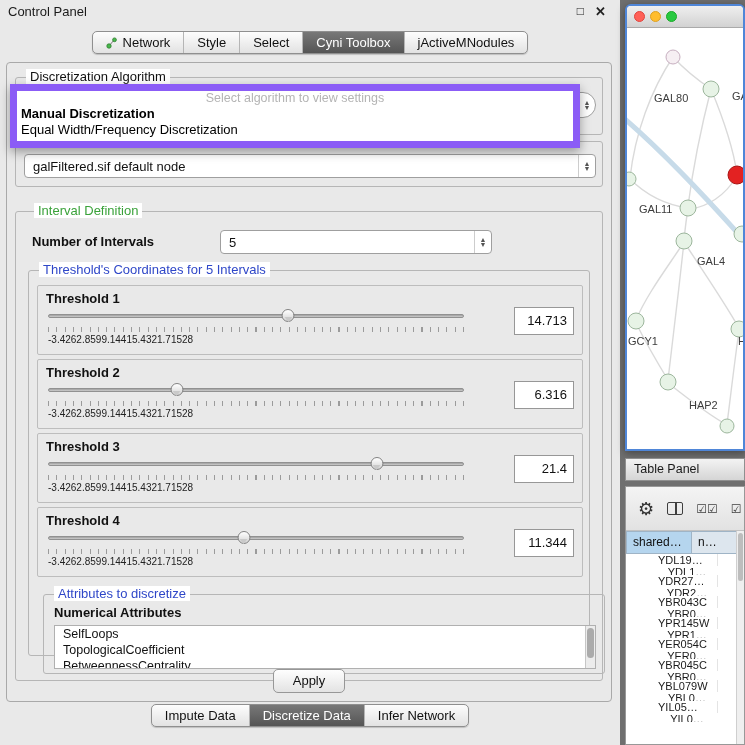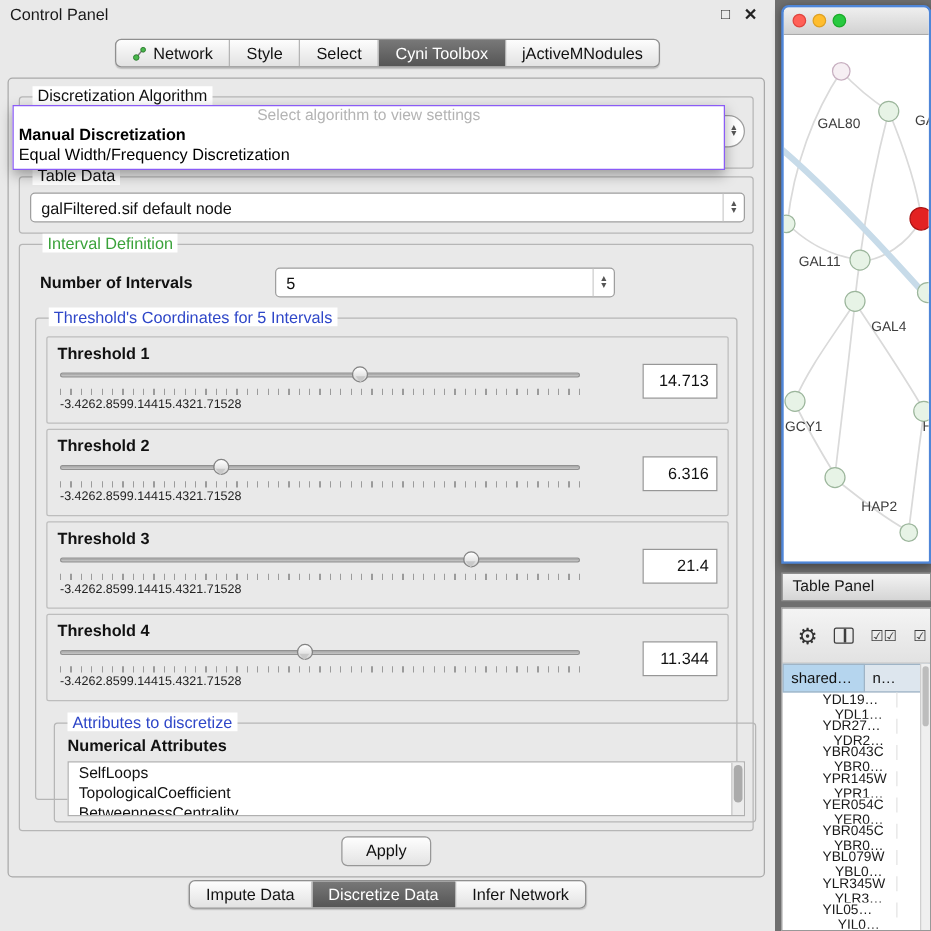--- a/index.html
+++ b/index.html
@@ -32,21 +32,21 @@
 
   .combo { position:absolute; background:#fff; border:1px solid #9f9f9f; border-radius:4px;
            font-size:13px; color:#111; display:flex; align-items:center; padding-left:8px; height:24px; }
   .combo .stepper { margin-left:auto; align-self:stretch; width:17px; border-left:1px solid #cdcdcd;
                     display:flex; flex-direction:column; align-items:center; justify-content:center;
                     font-size:7px; line-height:5px; color:#555; }
   .combo-under { border-radius:13px; height:26px; }
 
   
   .popup { position:absolute; left:10px; top:84px; width:570px; z-index:20; background:#fff;
-           border:1px solid #8b5cf6; box-shadow:0 4px 10px rgba(0,0,0,.35); padding-bottom:3px; }
+           border:7px solid #8b5cf6; box-shadow:0 4px 10px rgba(0,0,0,.35); padding-bottom:3px; }
   .popup-placeholder { text-align:center; color:#b4b4b4; font-size:12.5px; line-height:15px; }
   .popup-opt { font-size:13px; line-height:16px; padding:0 4px; color:#000; }
   .popup-opt.bold { font-weight:bold; }
 
   
   .threshold { position:absolute; left:8px; width:546px; height:70px; border:1px solid #bdbdbd; border-radius:2px; }
   .th-label { position:absolute; left:8px; top:5px; font-size:13px; font-weight:bold; color:#111; }
   .th-val { position:absolute; right:8px; top:21px; width:60px; height:28px; background:#fff;
             border:1px solid #979797; font-size:13px; text-align:right; line-height:26px; padding-right:6px; color:#111; }
   .slider { position:absolute; left:10px; top:23px; width:416px; }
@@ -158,21 +158,21 @@
       </div>
 
       <div class="group" style="left:8px; top:78px; width:588px; height:46px;">
         <span class="group-label">Table Data</span>
         <div class="combo" style="left:8px; top:12px; width:572px;gap:24px;">
           <span>galFiltered.sif default node</span>
           <span class="stepper">▲<br>▼</span>
         </div>
       </div>
 
-      <div class="group" style="left:8px; top:132px; width:588px; height:470px;text-decoration:underline;">
+      <div class="group" style="left:8px; top:148px; width:588px; height:470px;text-decoration:underline;">
         <span class="group-label green" style="left:18px;">Interval Definition</span>
 
         <span style="position:absolute; left:16px; top:22px; font-size:13px; font-weight:bold; color:#111;">Number of Intervals</span>
         <div class="combo" style="left:204px; top:18px; width:272px;">
           <span>5</span>
           <span class="stepper">▲<br>▼</span>
         </div>
 
         <div class="group" style="left:12px; top:58px; width:562px; height:386px;">
           <span class="group-label blue">Threshold's Coordinates for 5 Intervals</span>
@@ -384,24 +384,20 @@
         </div>
         <div class="trow">
           <div class="tc1">YBR045C</div>
           <div class="tc2">YBR0…</div>
         </div>
         <div class="trow">
           <div class="tc1">YBL079W</div>
           <div class="tc2">YBL0…</div>
         </div>
         <div class="trow">
-          <div class="tc1">YLR345W</div>
-          <div class="tc2">YLR3…</div>
-        </div>
-        <div class="trow">
           <div class="tc1">YIL05…</div>
           <div class="tc2">YIL0…</div>
         </div>
       </div>
     <div class="tscroll">
         <div class="vthumb"></div>
       </div>
   </section>
 
 </div>

